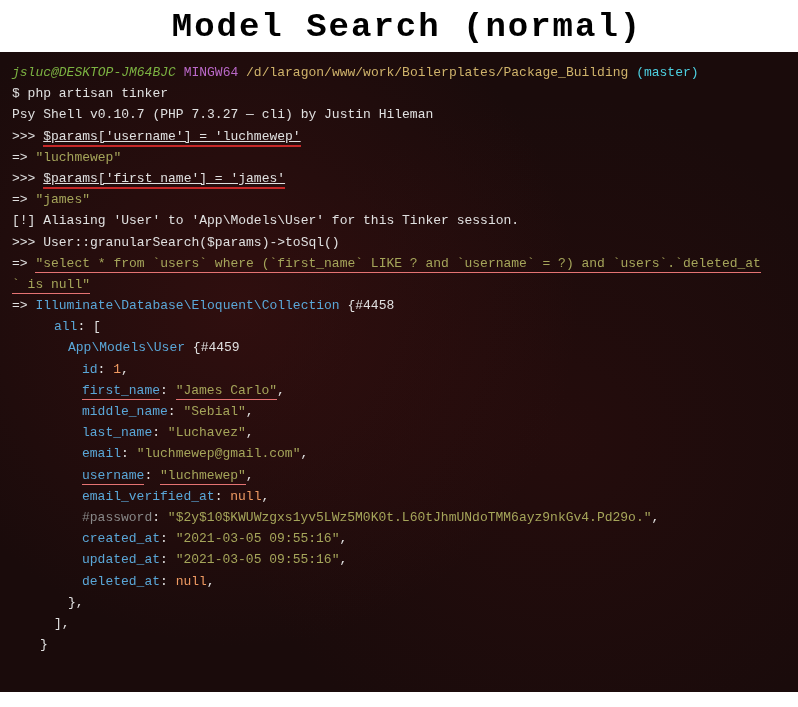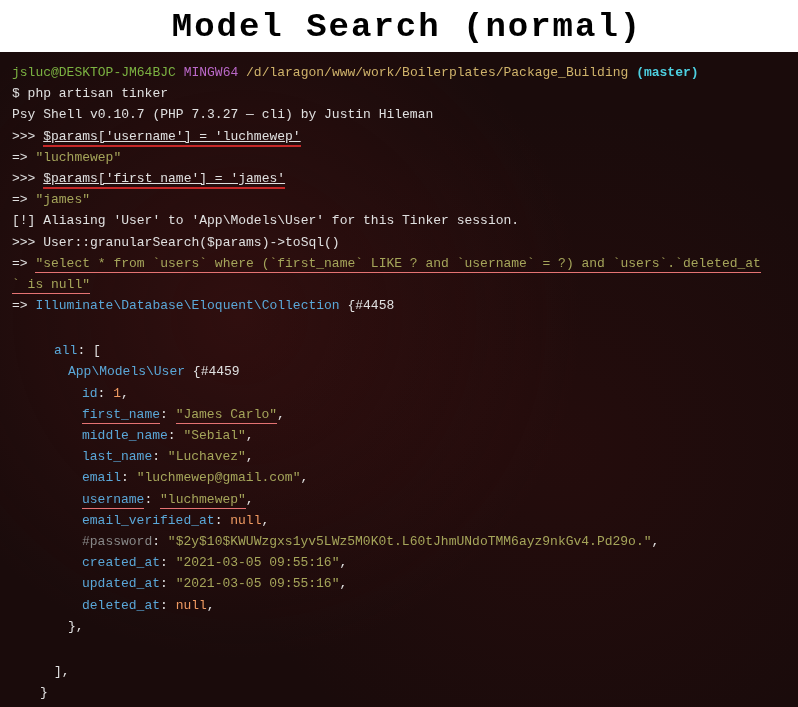--- a/index.html
+++ b/index.html
@@ -19,41 +19,41 @@
     }
     .terminal {
       background: #1a0b0b;
       background-image: radial-gradient(circle at 30% 40%, rgba(80,20,20,0.4) 0%, transparent 50%),
                         radial-gradient(circle at 70% 60%, rgba(60,15,15,0.3) 0%, transparent 50%);
       padding: 10px 12px;
       font-size: 13px;
       line-height: 1.63;
       min-height: 640px;
     }
-    .c-green { color: #7cb342; }
+    .c-green { color: #7cb342; font-style: italic; }
     .c-purple { color: #ba68c8; }
     .c-yellow { color: #cfb36b; text-align: right; }
-    .c-cyan { color: #4dd0e1; font-weight: bold; }
+    .c-cyan { color: #4dd0e1; }
     .c-orange { color: #ef9a62; }
     .c-white { color: #e0e0e0; }
     .c-blue { color: #5aa7d8; }
     .c-olive { color: #a5a55a; }
     .c-gray { color: #888; }
     .ul-red-thick {
       border-bottom: 2px solid #c62828;
       padding-bottom: 1px;
       text-decoration: underline;
     }
     .ul-pink {
       border-bottom: 1.5px solid #e57373;
       padding-bottom: 1px;
     }
     .line { white-space: pre; }
     .indent1 { padding-left: 28px; }
-    .indent2 { padding-left: 42px; margin-top: 24px; }
+    .indent2 { padding-left: 42px; }
     .indent3 { padding-left: 56px; }
     .indent4 { padding-left: 70px; }
   </style>
 </head>
 <body>
 
 <div class="page-title">Model Search (normal)</div>
 
 <div class="terminal">
   <div class="line"><span class="c-green">jsluc@DESKTOP-JM64BJC</span> <span class="c-purple">MINGW64</span> <span class="c-yellow">/d/laragon/www/work/Boilerplates/Package_Building</span> <span class="c-cyan">(master)</span></div>

